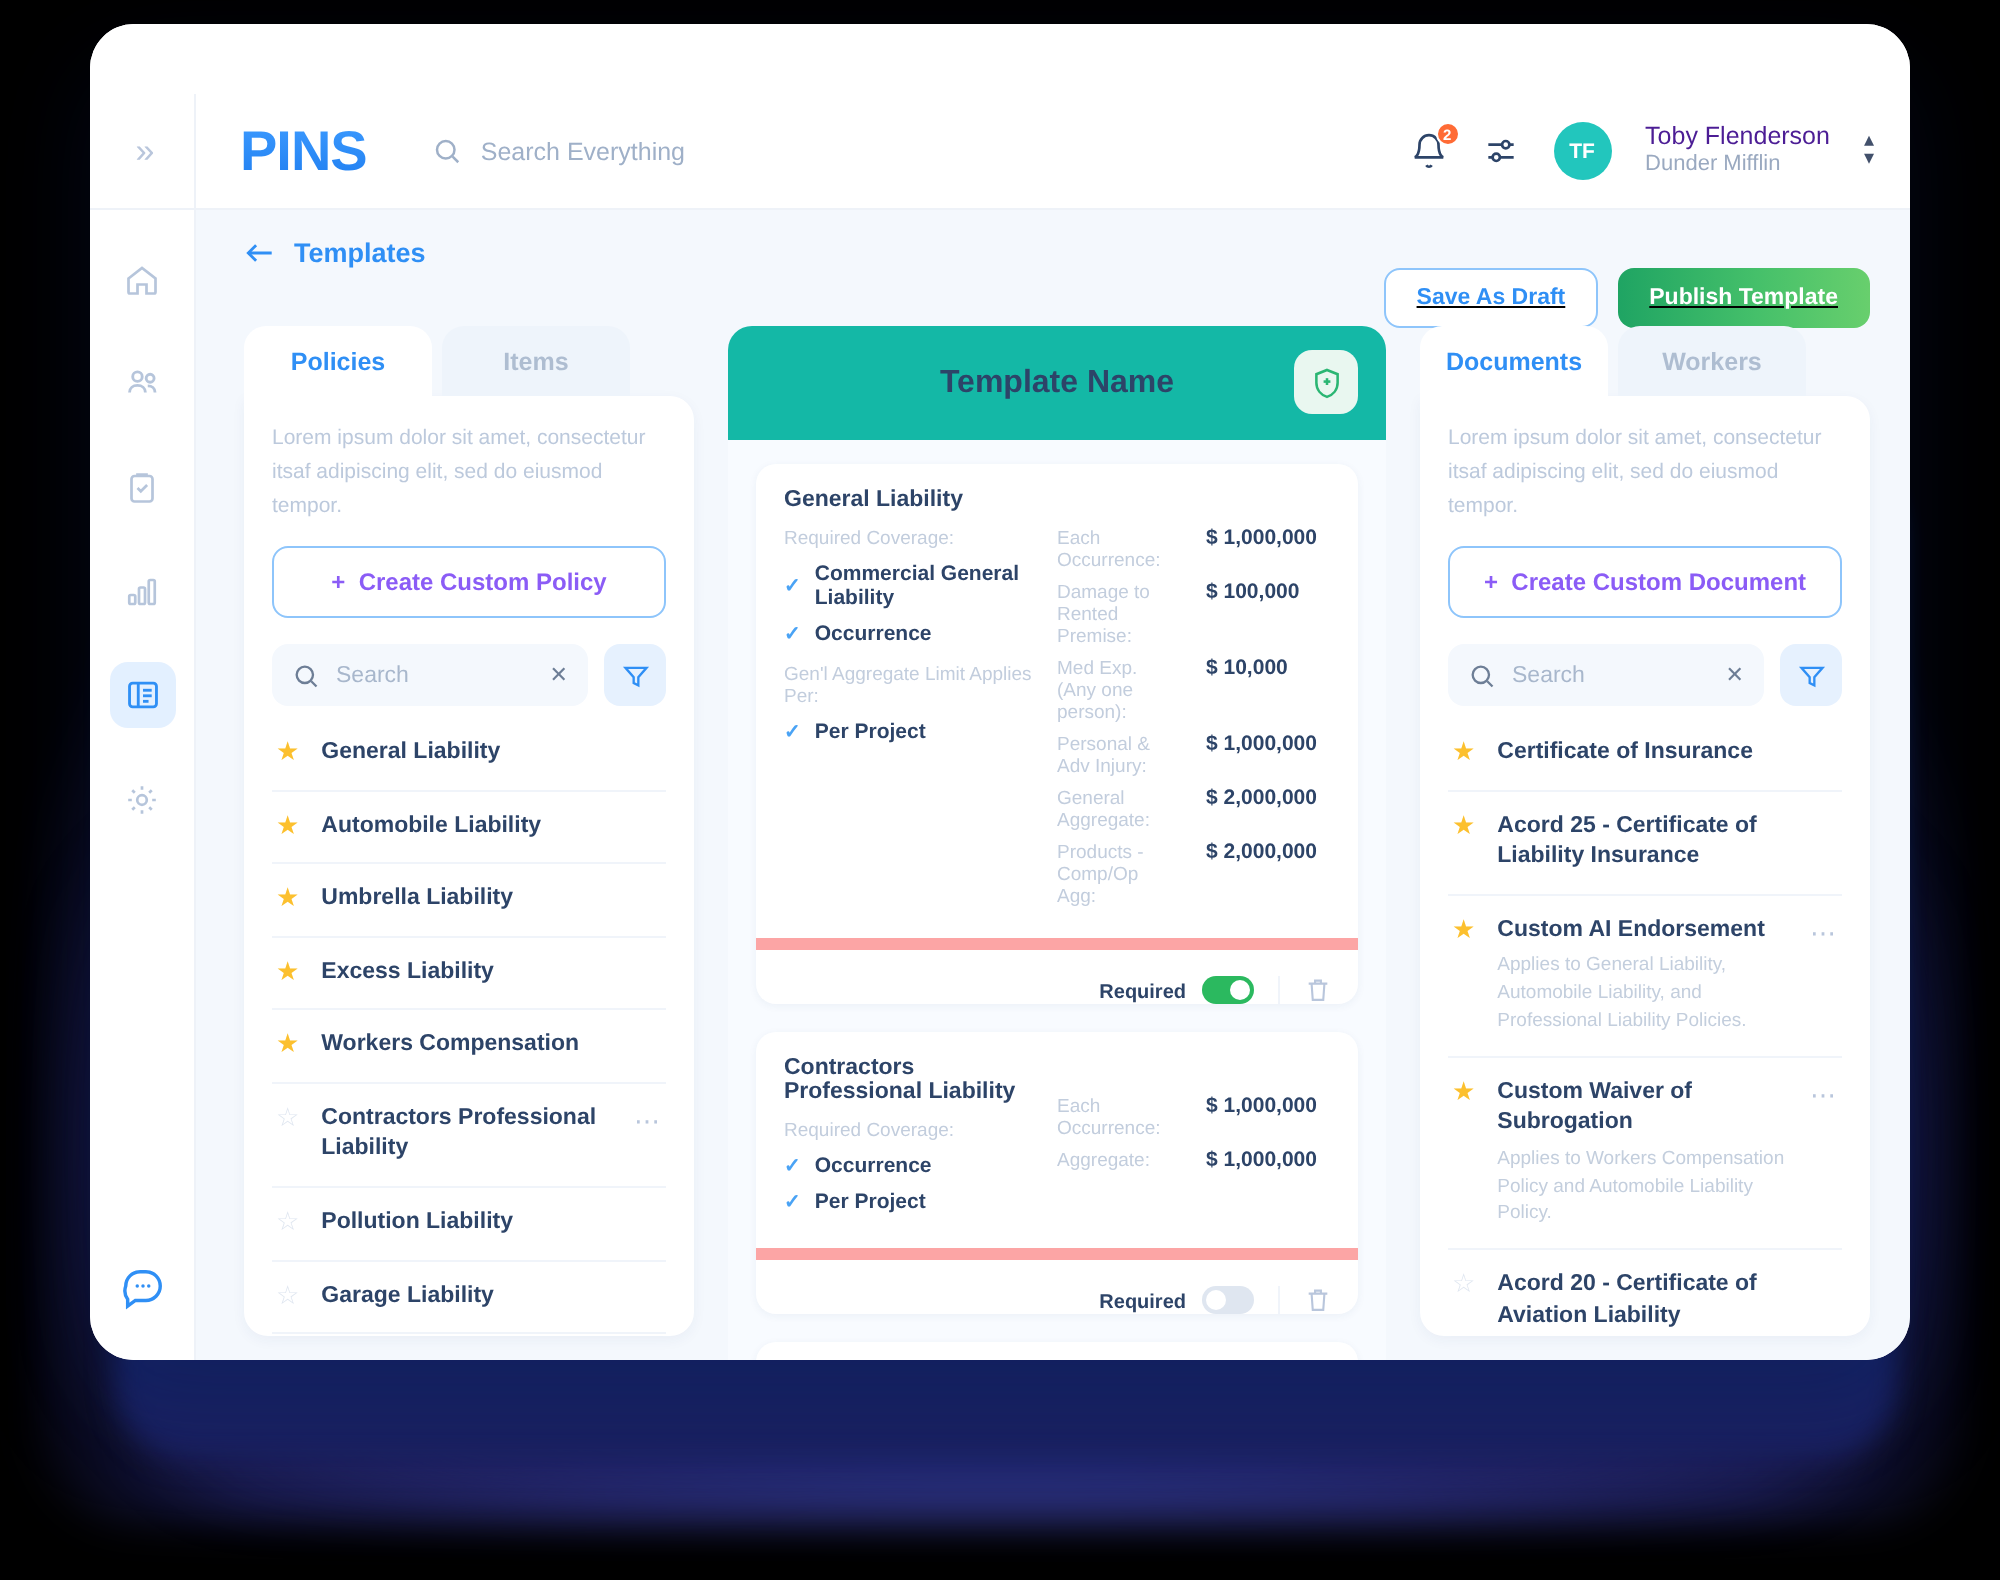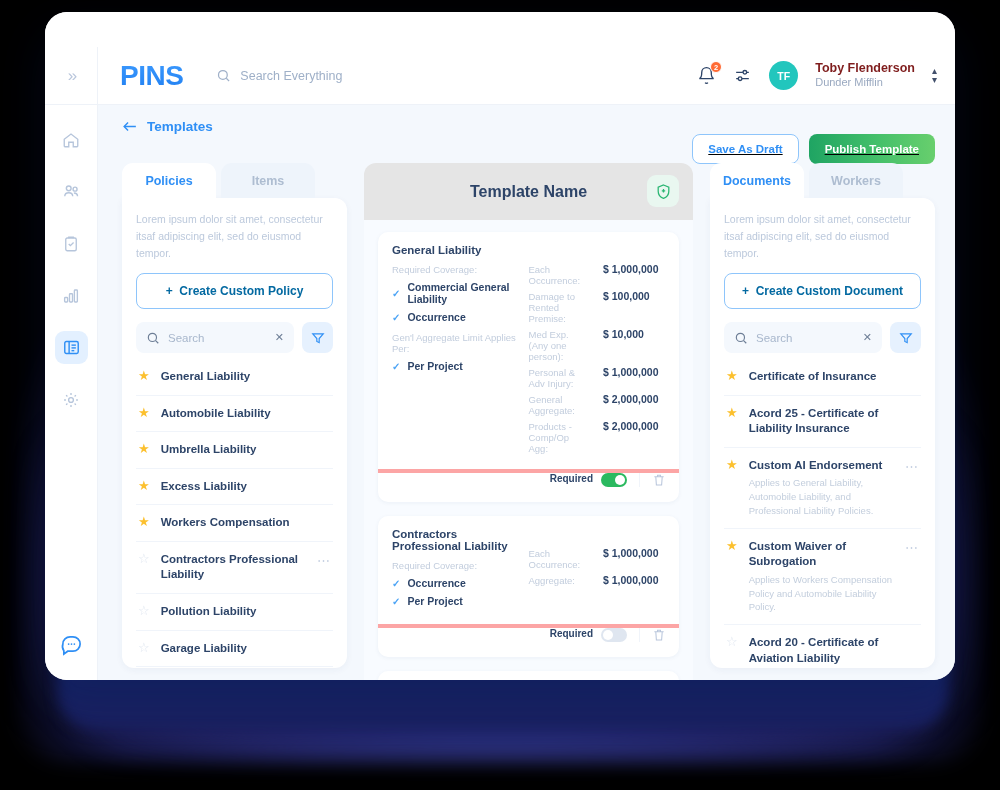--- a/index.html
+++ b/index.html
@@ -66,21 +66,21 @@
     position: absolute; right: -6px; top: -5px; min-width: 12px; height: 12px;
     border-radius: 7px; background: #ff6b35; color: #fff; font-size: 7.5px;
     display: flex; align-items: center; justify-content: center; font-weight: 700;
     border: 1.5px solid #fff; padding: 0 2px;
   }
   .avatar {
     width: 29px; height: 29px; border-radius: 50%;
     background: #22c6bd; color: #fff; font-size: 10.5px; font-weight: 700;
     display: flex; align-items: center; justify-content: center;
   }
-  .user-name { font-size: 12.5px; font-weight: 700; color: #7f1d1d; line-height: 1.25; }
+  .user-name { font-size: 12.5px; font-weight: 400; color: #4c1d95; line-height: 1.25; }
   .user-org { font-size: 11px; color: #9aa9c0; line-height: 1.25; }
   .updown { color: #42506b; font-size: 10px; line-height: .85; text-align: center; }
 
   
   .body-row { display: flex; height: 575px; }
   .rail {
     width: 53px; background: #fff; border-right: 1px solid #eef2f8;
     display: flex; flex-direction: column; align-items: center; padding-top: 18px;
   }
   .rail-btn {
@@ -116,21 +116,21 @@
   }
   .tab.active { background: #fff; color: #2f8ff5; }
   .panel-card {
     background: #fff; border-radius: 0 12px 12px 12px; padding: 13px 14px 0;
     height: 470px; overflow: hidden; position: relative; z-index: 1;
     box-shadow: 0 2px 7px rgba(31,60,120,.05);
   }
   .panel-lorem { font-size: 10.5px; line-height: 1.6; color: #bcc9dc; margin-bottom: 12px; }
   .create-btn {
     width: 100%; border: 1px solid #8ec5fb; border-radius: 8px; background: #fff;
-    color: #0369a1; font-size: 12px; font-weight: 700; padding: 10px 0; text-align: center;
+    color: #8b5cf6; font-size: 12px; font-weight: 700; padding: 10px 0; text-align: center;
   }
   .search-row { display: flex; gap: 8px; margin: 13px 0 6px; }
   .search-box {
     flex: 1; display: flex; align-items: center; gap: 8px; background: #f4f8fd;
     border-radius: 8px; padding: 8px 10px;
   }
   .search-box .ph { font-size: 11.5px; color: #a8b7cc; flex: 1; }
   .x-clear { color: #6d7e96; font-size: 11px; }
   .filter-btn {
     width: 31px; height: 31px; border-radius: 8px; background: #e6f1fe;
@@ -144,21 +144,21 @@
   .star { color: #fcc02e; font-size: 13px; line-height: 1.15; }
   .star.off { color: #dfe6f0; }
   .li-main { flex: 1; min-width: 0; }
   .li-title { font-size: 11.5px; color: #2d4468; font-weight: 600; line-height: 1.35; }
   .li-sub { font-size: 9.5px; color: #c3cedd; line-height: 1.45; margin-top: 3px; }
   .dots { color: #b9c6dc; font-size: 13px; letter-spacing: 1px; line-height: 1; padding-top: 2px; }
 
   
   .center { flex: 1; }
   .tpl-head {
-    background: #e5e5e5; border-radius: 12px 12px 0 0; height: 57px;
+    background: #14b8a6; border-radius: 12px 12px 0 0; height: 57px;
     display: flex; align-items: center; justify-content: center; position: relative;
   }
   .tpl-title { font-size: 16px; font-weight: 700; color: #2d4468; }
   .shield-btn {
     position: absolute; right: 14px; top: 12px; width: 32px; height: 32px;
     border-radius: 9px; background: #e9f7f0; color: #2bb673;
     display: flex; align-items: center; justify-content: center;
   }
   .tpl-body {
     background: #f8fbff; border-radius: 0 0 12px 12px; padding: 12px 14px 0;
@@ -173,21 +173,21 @@
   .cov-name { font-size: 11.5px; font-weight: 700; color: #2d4468; margin-bottom: 8px; }
   .cov-label { font-size: 9.5px; color: #c2cddd; margin-bottom: 6px; }
   .cov-check { display: flex; align-items: center; gap: 7px; margin-bottom: 6px; }
   .cov-check .ck { color: #4aa3f5; font-size: 10px; font-weight: 700; }
   .cov-check .txt { font-size: 10.5px; color: #2d4468; font-weight: 700; }
   .cov-right { width: 50%; padding-top: 19px; }
   .lim-row { display: flex; justify-content: space-between; align-items: baseline; gap: 17px; margin-bottom: 4px; }
   .lim-key { font-size: 9.5px; color: #c2cddd; }
   .lim-val { font-size: 10.5px; color: #2d4468; font-weight: 700; min-width: 62px; text-align: left; }
   .cov-foot {
-    border-top: 4px solid #fca5a5; height: 33px; display: flex; align-items: flex-start;
+    border-top: 6px solid #fca5a5; height: 33px; display: flex; align-items: flex-end;
     justify-content: flex-end; padding-right: 2px;
   }
   .req-label { font-size: 10px; font-weight: 700; color: #2d4468; margin-right: 8px; }
   .toggle { width: 26px; height: 14px; border-radius: 8px; position: relative; margin-right: 12px; }
   .toggle.on { background: #2bb95f; }
   .toggle.off { background: #dfe6f0; }
   .toggle .knob { position: absolute; top: 2px; width: 10px; height: 10px; border-radius: 50%; background: #fff; }
   .toggle.on .knob { right: 2px; }
   .toggle.off .knob { left: 2px; }
   .trash { width: 38px; border-left: 1px solid #f0f4fa; display: flex; align-items: center; justify-content: center; color: #b9c6dc; }

